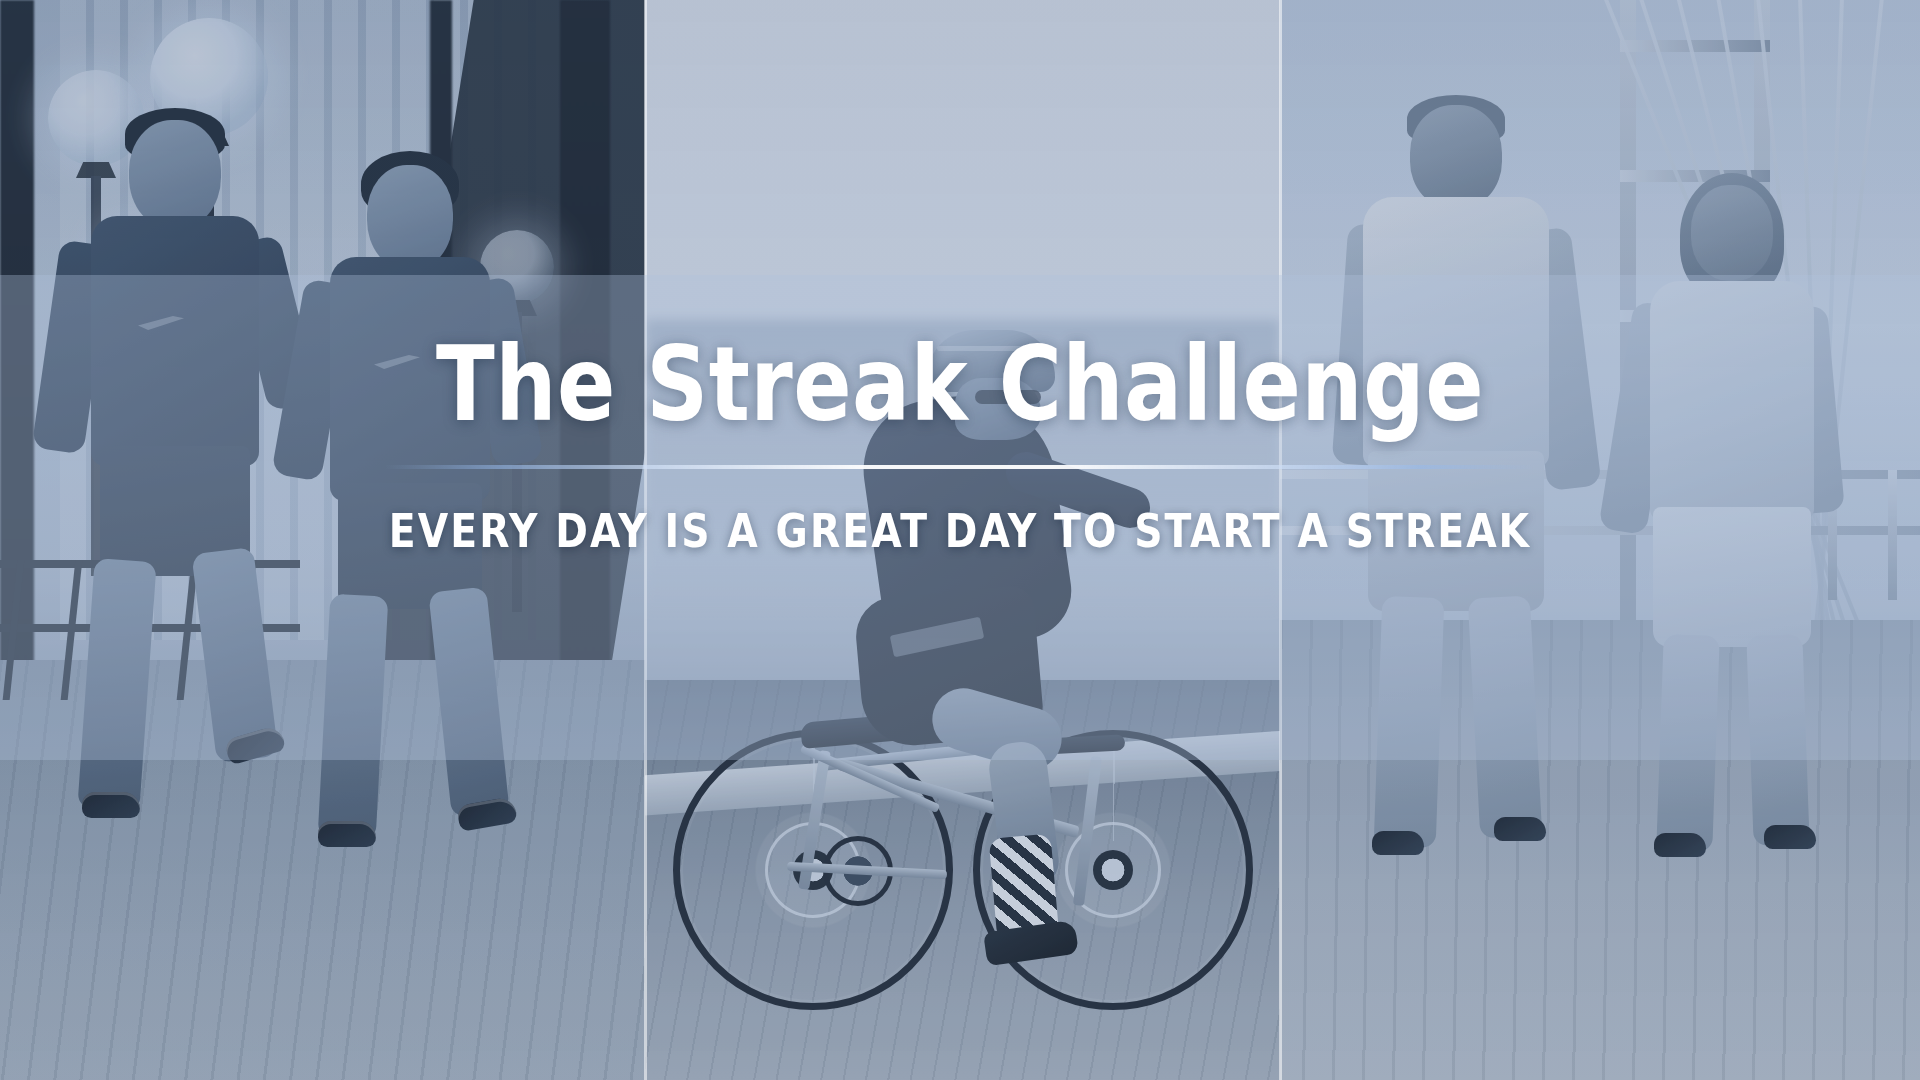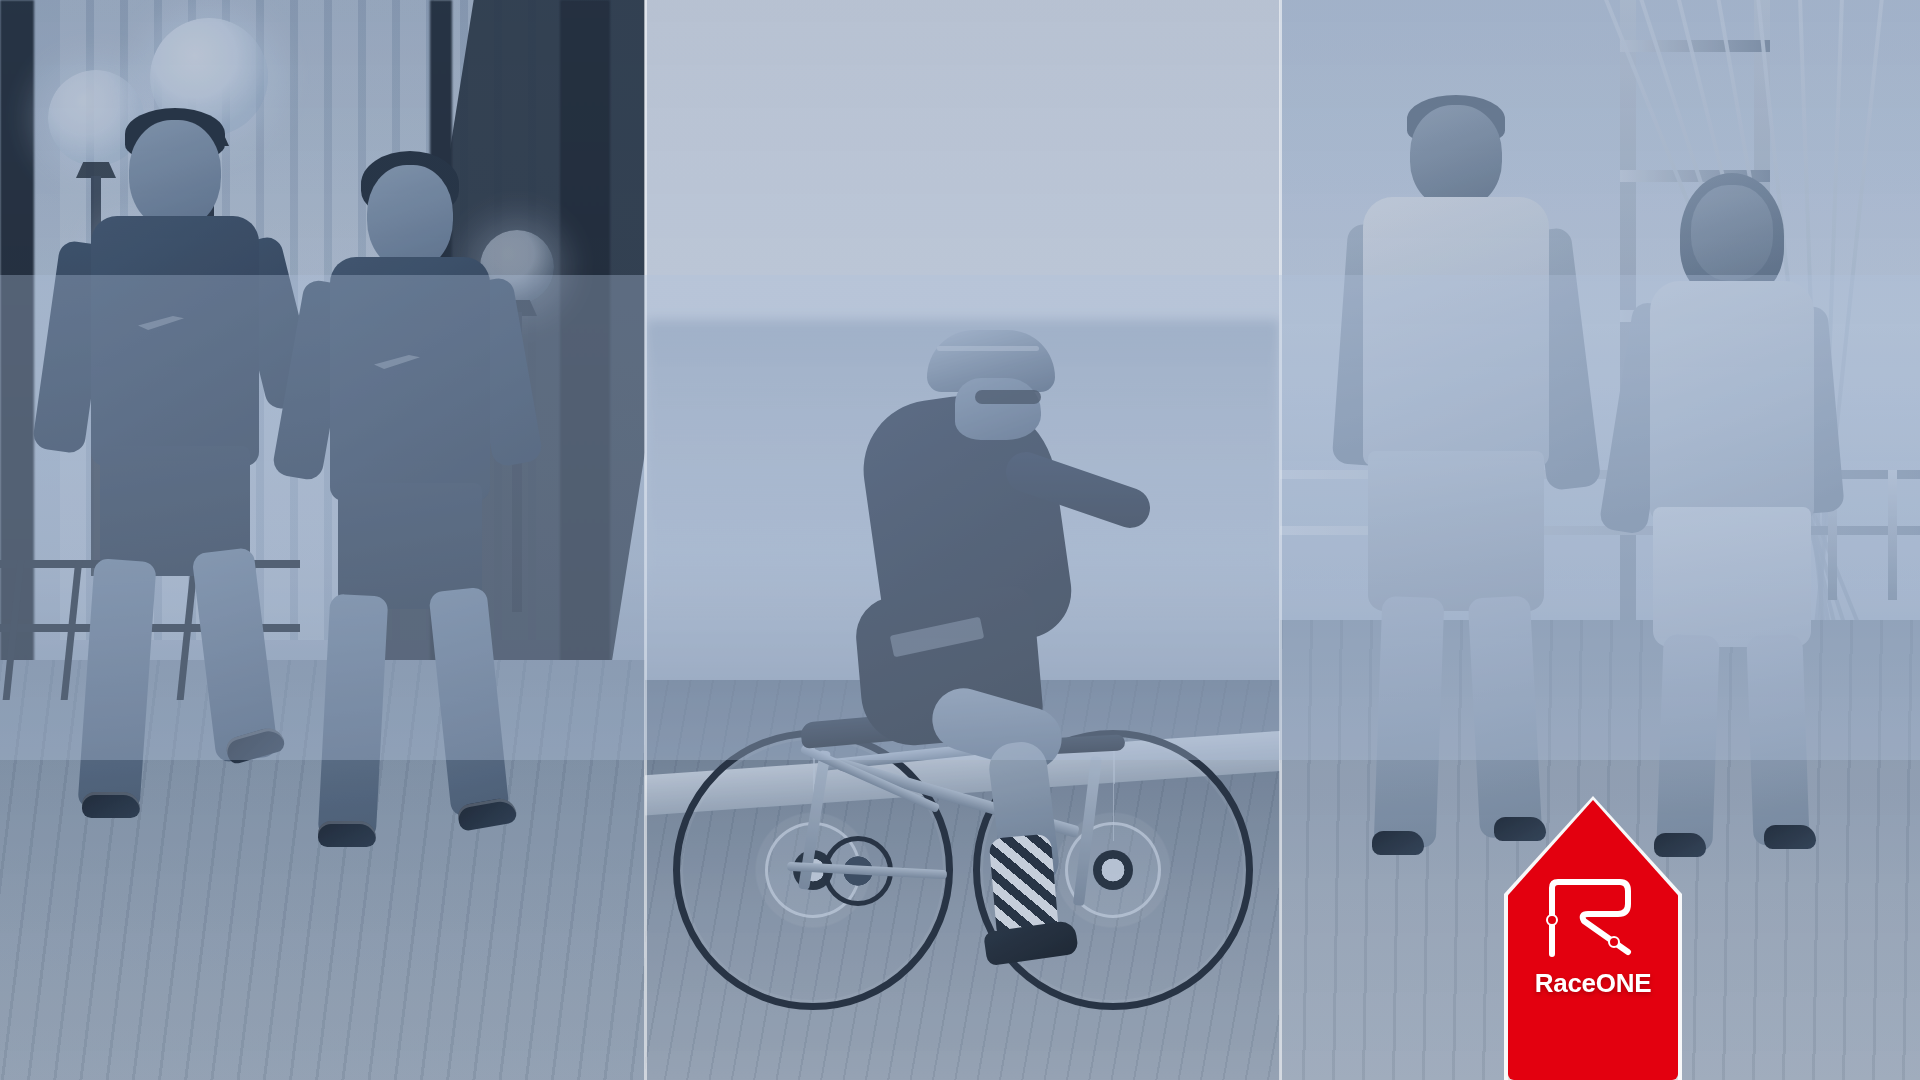--- a/index.html
+++ b/index.html
@@ -713,30 +713,20 @@
       <div class="duotone"></div>
       <div class="duotone2"></div>
     </div>
   </div>
 
   <div class="seam s1"></div>
   <div class="seam s2"></div>
 
   <div class="band"></div>
 
-
-  <div class="logo">
-    <div class="plate-edge"></div>
-    <div class="plate"></div>
-    <div class="mark">
-      <svg viewBox="0 0 114 86" xmlns="http://www.w3.org/2000/svg">
-        <g fill="none" stroke="#ffffff" stroke-width="6" stroke-linecap="round" stroke-linejoin="round">
-          <path d="M16 80 L16 14 Q16 8 22 8 L84 8 Q92 8 92 17 L92 30 Q92 40 82 40 L52 40
-                   Q44 40 48 47 L92 78"></path>
-        </g>
-        <circle cx="16" cy="46" r="5" fill="#e3000f" stroke="#ffffff" stroke-width="2"></circle>
-        <circle cx="78" cy="68" r="5" fill="#e3000f" stroke="#ffffff" stroke-width="2"></circle>
-      </svg>
-    </div>
-    <div class="wordmark">RaceONE</div>
+  <div class="hero">
+    <div class="hero-title">The Streak Challenge</div>
+    <div class="divider"></div>
+    <div class="hero-sub">EVERY DAY IS A GREAT DAY TO START A STREAK</div>
   </div>
 
+
 </div>
 
 </body></html>

